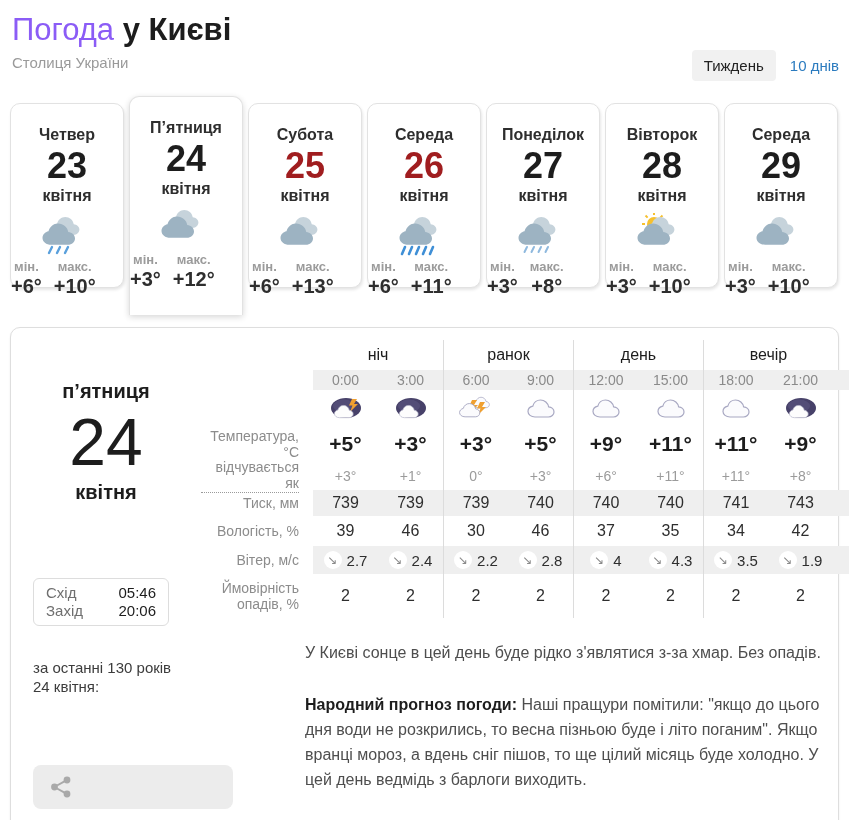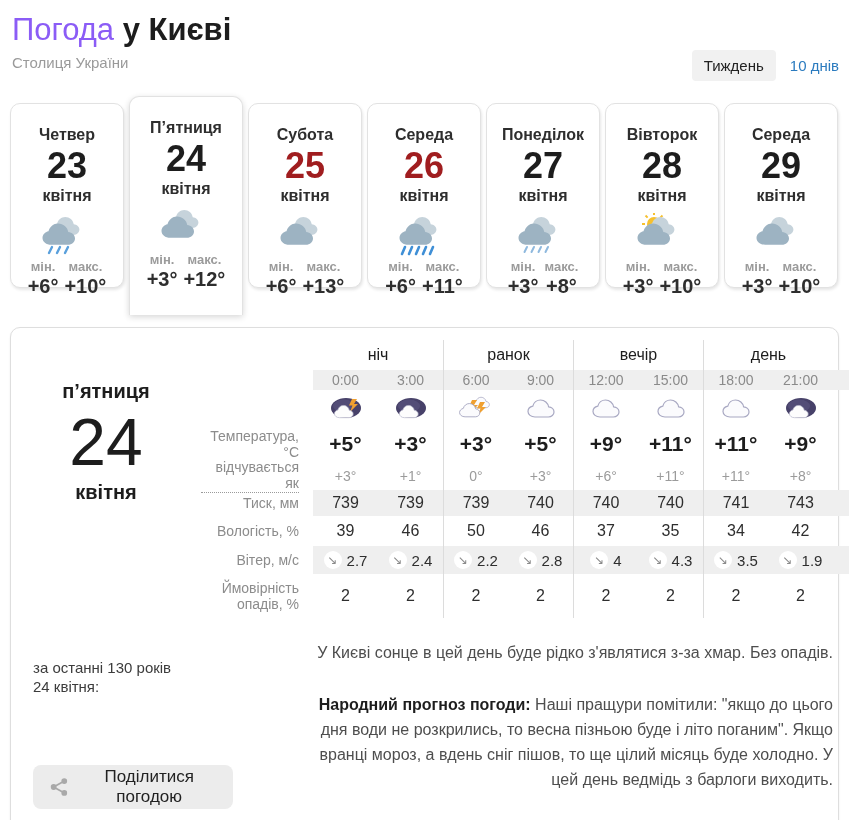--- a/index.html
+++ b/index.html
@@ -22,21 +22,21 @@
   .card { width:114px; height:185px; background:#fff; border:1px solid #e2e2e2; border-radius:10px;
           box-shadow:1px 2px 3px rgba(0,0,0,0.10); text-align:center; padding-top:22px; cursor:pointer;
           position:relative;font-weight:bold; }
   .card.selected { margin-top:-7px; height:219px; border-bottom:none;
                    border-radius:10px 10px 0 0; box-shadow:0 2px 6px rgba(0,0,0,0.16); z-index:6; }
   .card .weekday { font-size:16px; color:#2e2e2e; }
   .card .day { font-size:36px; color:#1d1d1d; line-height:40px; margin-top:2px; }
   .card.weekend .day { color:#a01d1f; }
   .card .month { font-size:16px; color:#2e2e2e; margin-top:1px; }
   .card .icon { height:44px; margin-top:8px; }
-  .card .minmax { display:flex; justify-content:center; gap:6px; margin-top:2px; }
+  .card .minmax { display:flex; gap:12px; margin-top:2px; }
   .card .mm-label { font-size:13px; color:#9b9b9b; }
   .card .mm-value { font-size:20px; color:#2e2e2e; margin-top:1px; }
 
   
   .panel { position:relative; margin:12px 10px 0; height:517px; background:#fff;
            border:1px solid #dedede; border-radius:10px; box-shadow:0 1px 2px rgba(0,0,0,0.08); z-index:1; }
 
   
   .left-col { position:absolute; left:0; top:0; width:190px; text-align:center; }
   .big-weekday { margin-top:52px; font-size:20px; font-weight:700; color:#1d1d1d; }
@@ -73,21 +73,21 @@
   .feels-val { font-size:14px; color:#9b9b9b; }
   .num-val { font-size:16px; color:#2e2e2e; }
   .feels-label-inner { border-bottom:1px dotted #9a9a9a; padding-bottom:1px; cursor:pointer; }
   .wind-cell { gap:5px; }
   .wind-dir { display:inline-flex; width:18px; height:18px; border-radius:50%; background:#fff;
               color:#8a8a8a; align-items:center; justify-content:center; font-size:12px;
               font-family:"DejaVu Sans",sans-serif; }
   .wind-num { font-size:15px; color:#2e2e2e; }
 
   
-  .texts { position:absolute; left:294px; top:312px; width:528px; font-size:16px; line-height:25px; color:#4e4e4e;text-align:right; }
+  .texts { position:absolute; left:294px; top:312px; width:528px; font-size:16px; line-height:25px; color:#4e4e4e; }
   .texts p { margin-bottom:27px; }
   .folk-title { font-weight:700; color:#1d1d1d; }
 </style>
 </head>
 <body>
 
 <div class="header">
   <div class="title">
     <span class="accent">Погода</span>
     <span class="rest">у Києві</span>
@@ -287,43 +287,52 @@
   </div>
 
 <div class="panel">
 
   <div class="left-col">
     <div class="big-weekday">п’ятниця</div>
     <div class="big-day">24</div>
     <div class="big-month">квітня</div>
   </div>
 
+  <div class="sun-box">
+    <div class="sun-row">
+      <span class="sun-label">Схід</span>
+      <span class="sun-value">05:46</span>
+    </div>
+    <div class="sun-row">
+      <span class="sun-label">Захід</span>
+      <span class="sun-value">20:06</span>
+    </div>
+  </div>
 
   <div class="records">
     <div>за останні 130 років</div>
     <div>24 квітня:</div>
   </div>
 
   <button class="share-btn">
     <svg width="24" height="24" viewBox="0 0 24 24">
       <circle cx="18" cy="5" r="3.4" fill="#a9a9a9"></circle>
       <circle cx="5.5" cy="12" r="3.4" fill="#a9a9a9"></circle>
       <circle cx="18" cy="19" r="3.4" fill="#a9a9a9"></circle>
       <line x1="8" y1="10.5" x2="15.5" y2="6.3" stroke="#a9a9a9" stroke-width="2"></line>
       <line x1="8" y1="13.5" x2="15.5" y2="17.7" stroke="#a9a9a9" stroke-width="2"></line>
     </svg>
-    <span>Поділитися погодою</span>
   </button>
 
   <div class="fgrid" id="fgrid">
       <div class="cell label"></div>
       <div class="cell period">ніч</div>
       <div class="cell period sep">ранок</div>
+      <div class="cell period sep">день</div>
       <div class="cell period sep">вечір</div>
-      <div class="cell period sep">день</div>
       <div class="cell "></div>
       <div class="cell label"></div>
       <div class="cell time band">0:00</div>
       <div class="cell time band">3:00</div>
       <div class="cell time band sep">6:00</div>
       <div class="cell time band">9:00</div>
       <div class="cell time band sep">12:00</div>
       <div class="cell time band">15:00</div>
       <div class="cell time band sep">18:00</div>
       <div class="cell time band">21:00</div>
@@ -426,21 +435,21 @@
       <div class="cell num-val band sep">739</div>
       <div class="cell num-val band">740</div>
       <div class="cell num-val band sep">740</div>
       <div class="cell num-val band">740</div>
       <div class="cell num-val band sep">741</div>
       <div class="cell num-val band">743</div>
       <div class="cell band"></div>
       <div class="cell label">Вологість, %</div>
       <div class="cell num-val">39</div>
       <div class="cell num-val">46</div>
-      <div class="cell num-val sep">50</div>
+      <div class="cell num-val sep">30</div>
       <div class="cell num-val">46</div>
       <div class="cell num-val sep">37</div>
       <div class="cell num-val">35</div>
       <div class="cell num-val sep">34</div>
       <div class="cell num-val">42</div>
       <div class="cell "></div>
       <div class="cell label">Вітер, м/с</div>
       <div class="cell wind-cell band">
         <span class="wind-dir">↘</span>
         <span class="wind-num">2.7</span>

